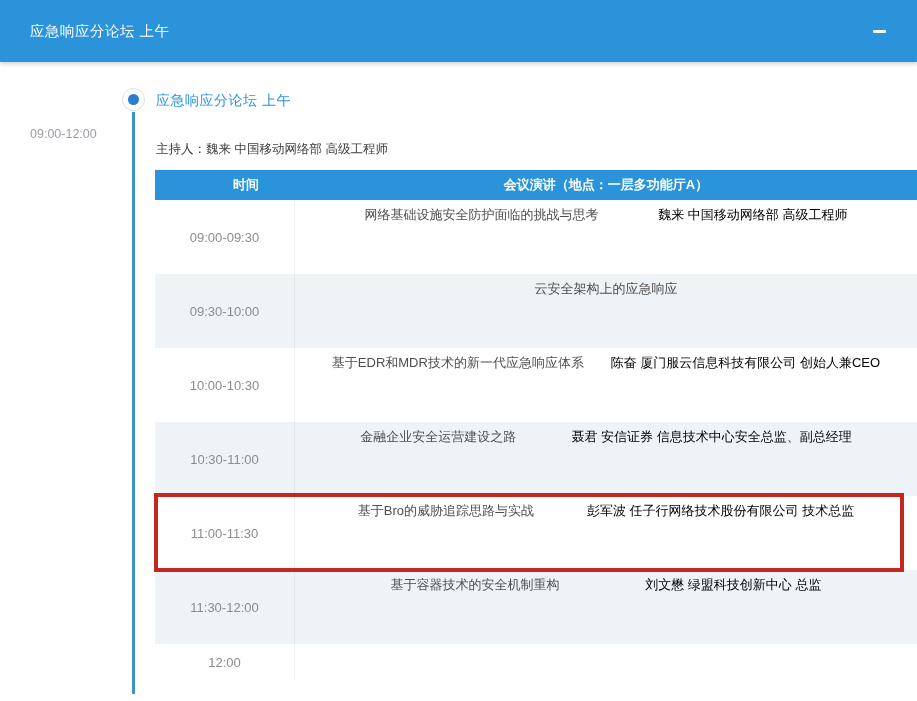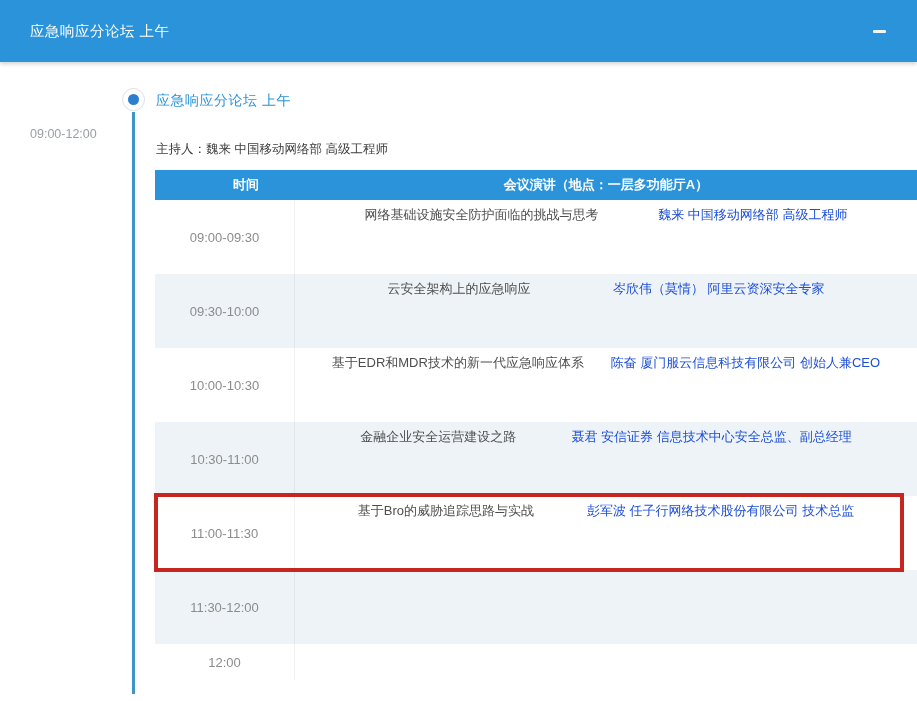--- a/index.html
+++ b/index.html
@@ -36,21 +36,21 @@
   .col-time { width:140px; flex:none;padding-left:42px; }
   .col-session { flex:1; }
   .t-row { position:relative; display:flex; min-height:74px; background:#ffffff; }
   .t-row.alt { background:#edf3f7; }
   .t-row .time-cell { width:140px; flex:none; display:flex; align-items:center;
     justify-content:center; font-size:13px; color:#8c8c8c;
     border-right:1px solid rgba(0,0,0,0.05); }
   .t-row .content-cell { flex:1; display:flex; flex-direction:row;
     justify-content:space-evenly; padding:6px 10px; }
   .t-row .title, .t-row .speaker { text-align:center; font-size:13px; color:#4e4e4e; }
-  .t-row .speaker { color:#1d4ed8; }
+  .t-row .speaker { color:#000000; }
   .t-row.single { min-height:36px; }
   .t-row.single .content-cell { justify-content:center; }
   .t-row.highlight::after { content:""; position:absolute; left:-1px; right:13px;
     top:-3px; bottom:-2px; border:4px solid #c5261f; pointer-events:none; z-index:5; }
 </style>
 </head>
 <body>
 
 <div class="page">
 
@@ -82,21 +82,20 @@
     <div class="time-cell">09:00-09:30</div>
     <div class="content-cell">
       <div class="title">网络基础设施安全防护面临的挑战与思考</div>
       <div class="speaker">魏来 中国移动网络部 高级工程师</div>
     </div>
   </div>
         <div class="t-row alt">
     <div class="time-cell">09:30-10:00</div>
     <div class="content-cell">
       <div class="title">云安全架构上的应急响应</div>
-      <div class="speaker">岑欣伟（莫情） 阿里云资深安全专家</div>
     </div>
   </div>
         <div class="t-row">
     <div class="time-cell">10:00-10:30</div>
     <div class="content-cell">
       <div class="title">基于EDR和MDR技术的新一代应急响应体系</div>
       <div class="speaker">陈奋 厦门服云信息科技有限公司 创始人兼CEO</div>
     </div>
   </div>
         <div class="t-row alt">
@@ -108,20 +107,24 @@
   </div>
         <div class="t-row highlight">
     <div class="time-cell">11:00-11:30</div>
     <div class="content-cell">
       <div class="title">基于Bro的威胁追踪思路与实战</div>
       <div class="speaker">彭军波 任子行网络技术股份有限公司 技术总监</div>
     </div>
   </div>
         <div class="t-row alt">
     <div class="time-cell">11:30-12:00</div>
+    <div class="content-cell">
+      <div class="title">基于容器技术的安全机制重构</div>
+      <div class="speaker">刘文懋 绿盟科技创新中心 总监</div>
+    </div>
   </div>
         <div class="t-row single">
     <div class="time-cell">12:00</div>
   </div>
       </div>
   </div>
 
 </div>
 
 </body></html>

